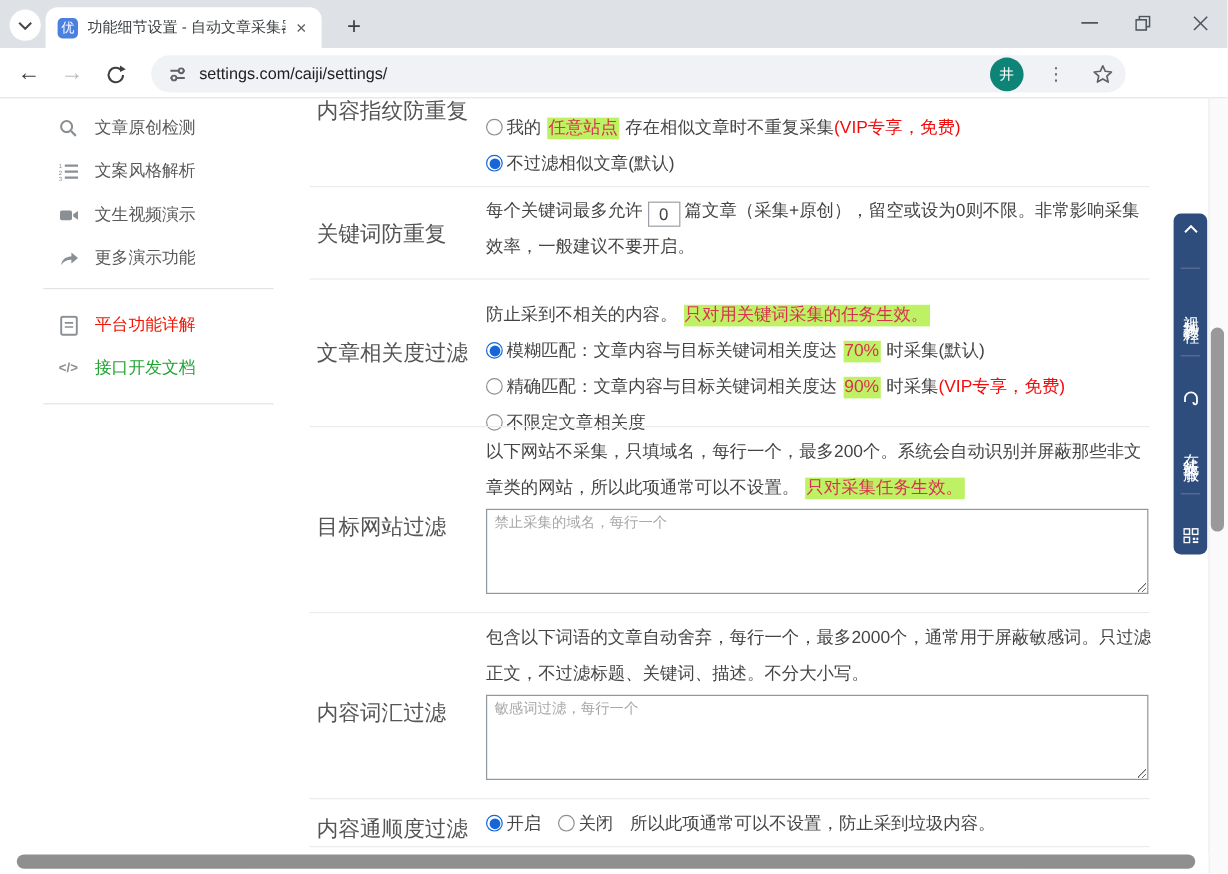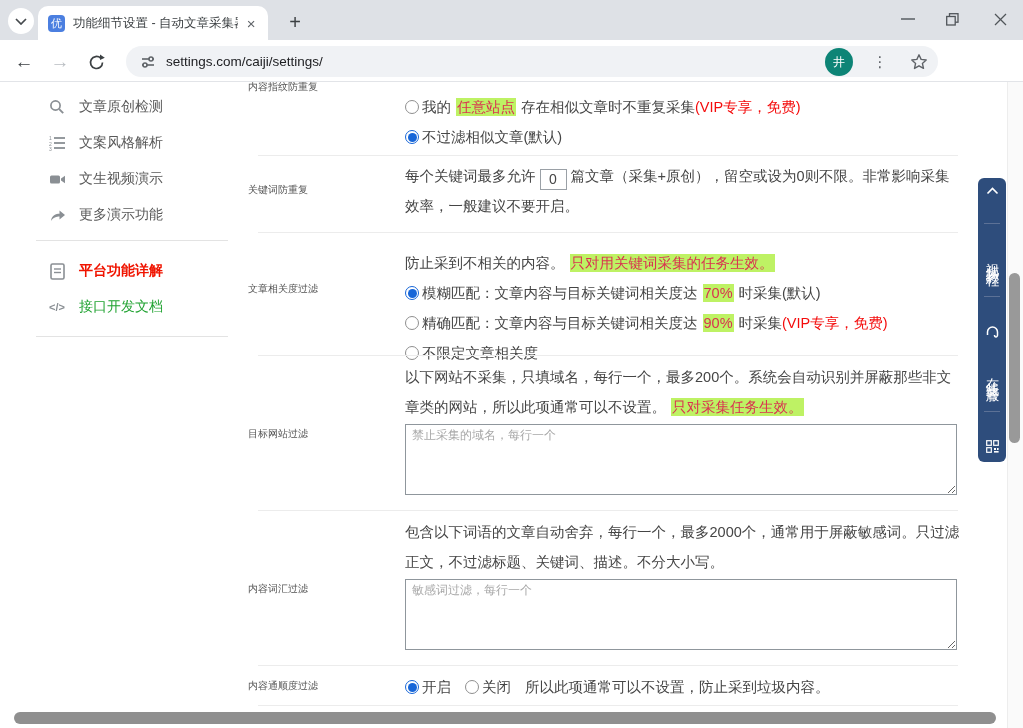--- a/index.html
+++ b/index.html
@@ -31,27 +31,27 @@
     display:flex; align-items:center; padding:0 10px 0 14px; }
   .url { font-size:13.5px; color:#202124; margin-left:10px; flex:1; }
   .avatar { left:951px; top:48px; width:28px; height:28px; border-radius:50%; background:#0d8476; color:#fff;
     font-size:12px; display:flex; align-items:center; justify-content:center; }
   .menu-dots { left:995px; top:50px; width:22px; height:24px; color:#5f6368; font-size:15px;
     display:flex; align-items:center; justify-content:center; letter-spacing:0; }
 
   
   .side-item { left:48px; height:20px; display:flex; align-items:center; color:#595959; font-size:14px; }
   .side-item .ic { width:18px; height:18px; margin-right:13px; color:#8a8f94; display:flex; align-items:center; justify-content:center; }
-  .side-item.red { color:#f01400;font-weight:bold; }
+  .side-item.red { color:#f01400; }
   .side-item.green { color:#21a332; }
   .side-div { left:36px; width:192px; border-top:1px solid #e3e3e3; }
 
   
   .rowline { left:258px; width:700px; border-top:1px solid #ececec; }
-  .flabel { left:248px; font-size:10px; color:#555; }
+  .flabel { left:264px; font-size:18px; color:#555; }
   .fbody { left:405px; width:555px; font-size:14.5px; color:#454545; line-height:30px; }
   .line { height:30px; line-height:30px; white-space:nowrap; }
   .radio { display:inline-block; width:14px; height:14px; border:1px solid #8f8f8f; border-radius:50%;
     background:#fff; vertical-align:-2px; margin-right:3px; }
   .radio.sel { border:1.5px solid #1766d8; position:relative; }
   .radio.sel::after { content:''; position:absolute; inset:1.5px; background:#1766d8; border-radius:50%; }
   .hl { background:#bef264; color:#d93250; padding:1px 1px; margin:0 5px; }
   .redtxt { color:#f40b0b; }
   .num-input { width:27px; height:21px; border:1px solid #9aa0a6; font-size:14px; text-align:center;
     color:#454545; margin:0 4px; vertical-align:-3px; background:#fff; }

